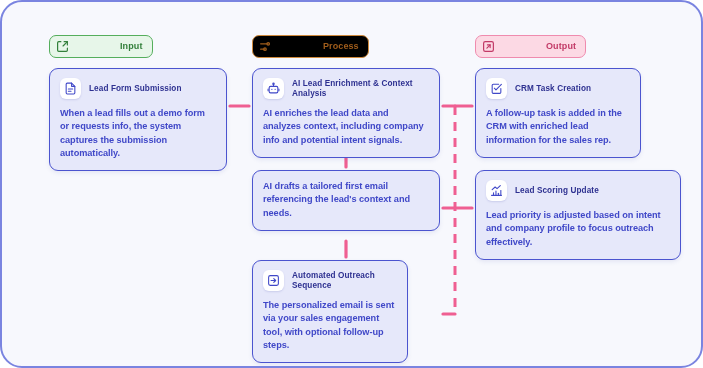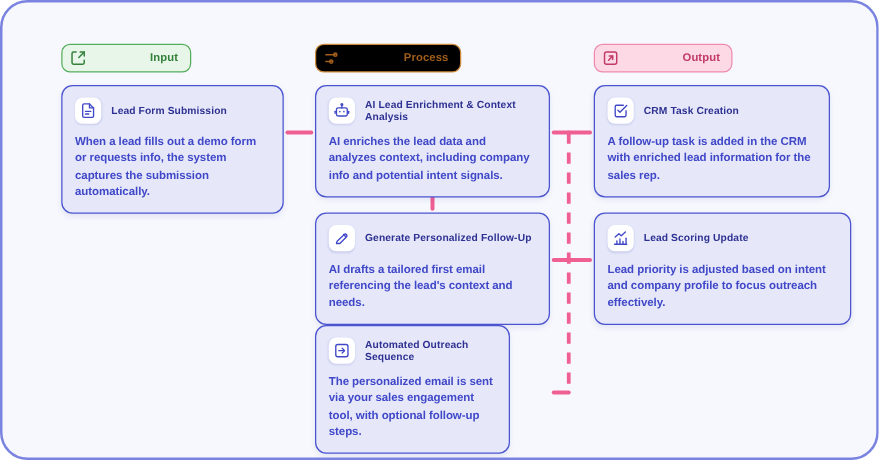--- a/index.html
+++ b/index.html
@@ -100,21 +100,21 @@
 
   
   #badge-input   { left: 47px;  top: 33px; }
   #badge-process { left: 250px; top: 33px; }
   #badge-output  { left: 473px; top: 33px; justify-content: flex-end; }
 
   #card-lead-form       { left: 47px;  top: 66px;  width: 178px; }
   #card-ai-enrichment   { left: 250px; top: 66px;  width: 188px; }
   #card-follow-up       { left: 250px; top: 168px; width: 188px; }
   #card-outreach        { left: 250px; top: 258px; width: 156px; }
-  #card-crm-task        { left: 473px; top: 66px;  width: 189px; }
+  #card-crm-task        { left: 473px; top: 66px;  width: 166px; }
   #card-lead-scoring    { left: 473px; top: 168px; width: 206px; }
 
   
   .conn-svg {
     position: absolute;
     left: 0; top: 0;
     width: 703px;
     height: 368px;
     pointer-events: none;
   }
@@ -197,29 +197,20 @@
           <circle cx="9" cy="13.5" r="1.2" fill="#4048c8" stroke="none"></circle>
           <circle cx="15" cy="13.5" r="1.2" fill="#4048c8" stroke="none"></circle>
         </svg>
       </span>
       <span class="card-title">AI Lead Enrichment &amp; Context Analysis</span>
     </div>
     <div class="card-body">AI enriches the lead data and analyzes context, including company info and potential intent signals.</div>
   </div>
 
   <div class="card" id="card-follow-up">
-    <div class="card-head">
-      <span class="card-icon-box">
-        <svg viewBox="0 0 24 24" fill="none" stroke="#4048c8" stroke-width="2" stroke-linecap="round" stroke-linejoin="round">
-          <path d="M4 20h5l10-10a2.5 2.5 0 0 0-3.5-3.5L5 16.5z"></path>
-          <path d="M14.5 6.5L17.5 9.5"></path>
-        </svg>
-      </span>
-      <span class="card-title">Generate Personalized Follow-Up</span>
-    </div>
     <div class="card-body">AI drafts a tailored first email referencing the lead's context and needs.</div>
   </div>
 
   <div class="card" id="card-outreach">
     <div class="card-head">
       <span class="card-icon-box">
         <svg viewBox="0 0 24 24" fill="none" stroke="#4048c8" stroke-width="2" stroke-linecap="round" stroke-linejoin="round">
           <rect x="3" y="3" width="18" height="18" rx="3"></rect>
           <path d="M7.5 12h8"></path>
             <path d="M12.5 8.5L16 12l-3.5 3.5"></path>

